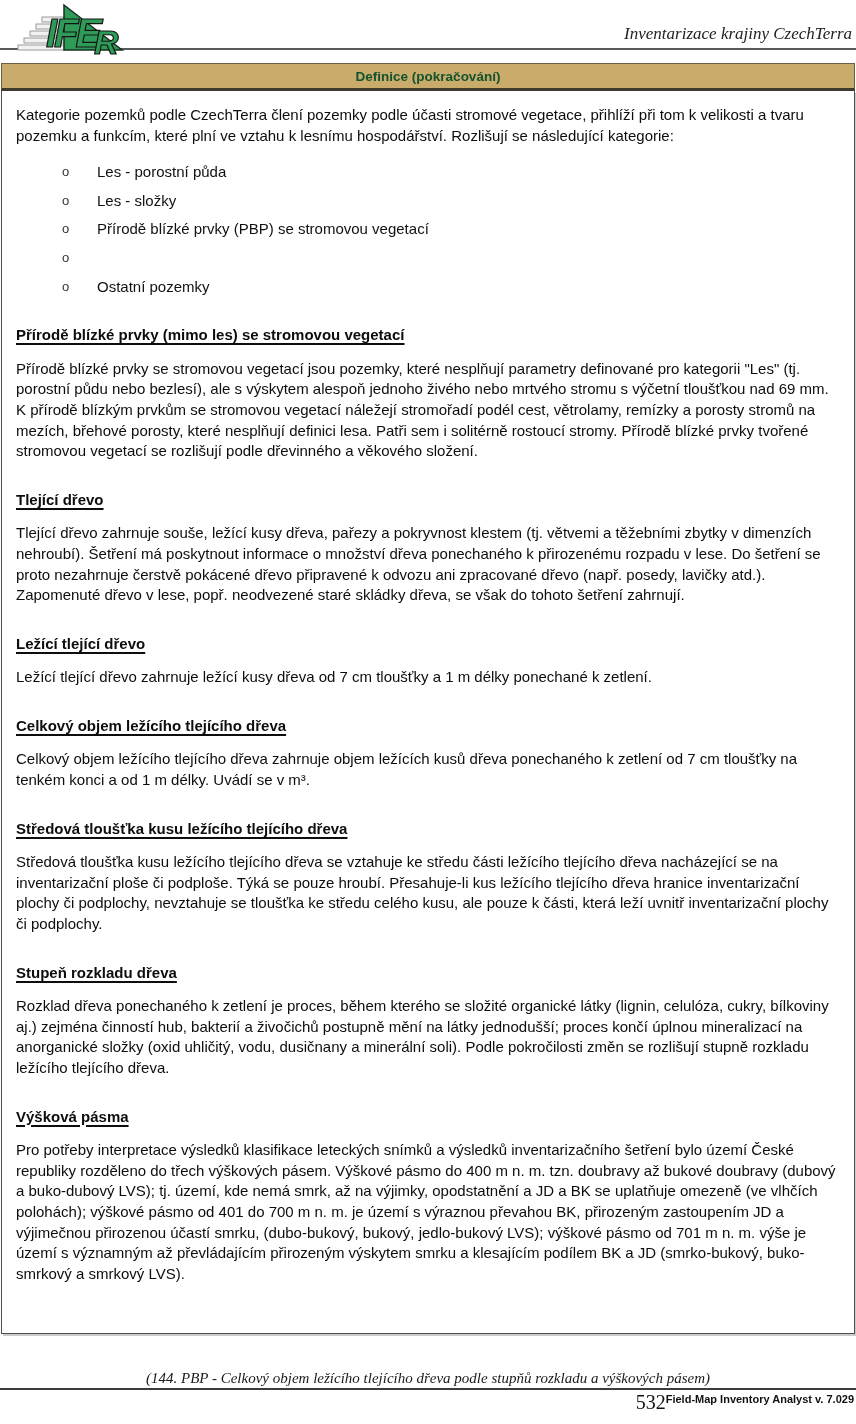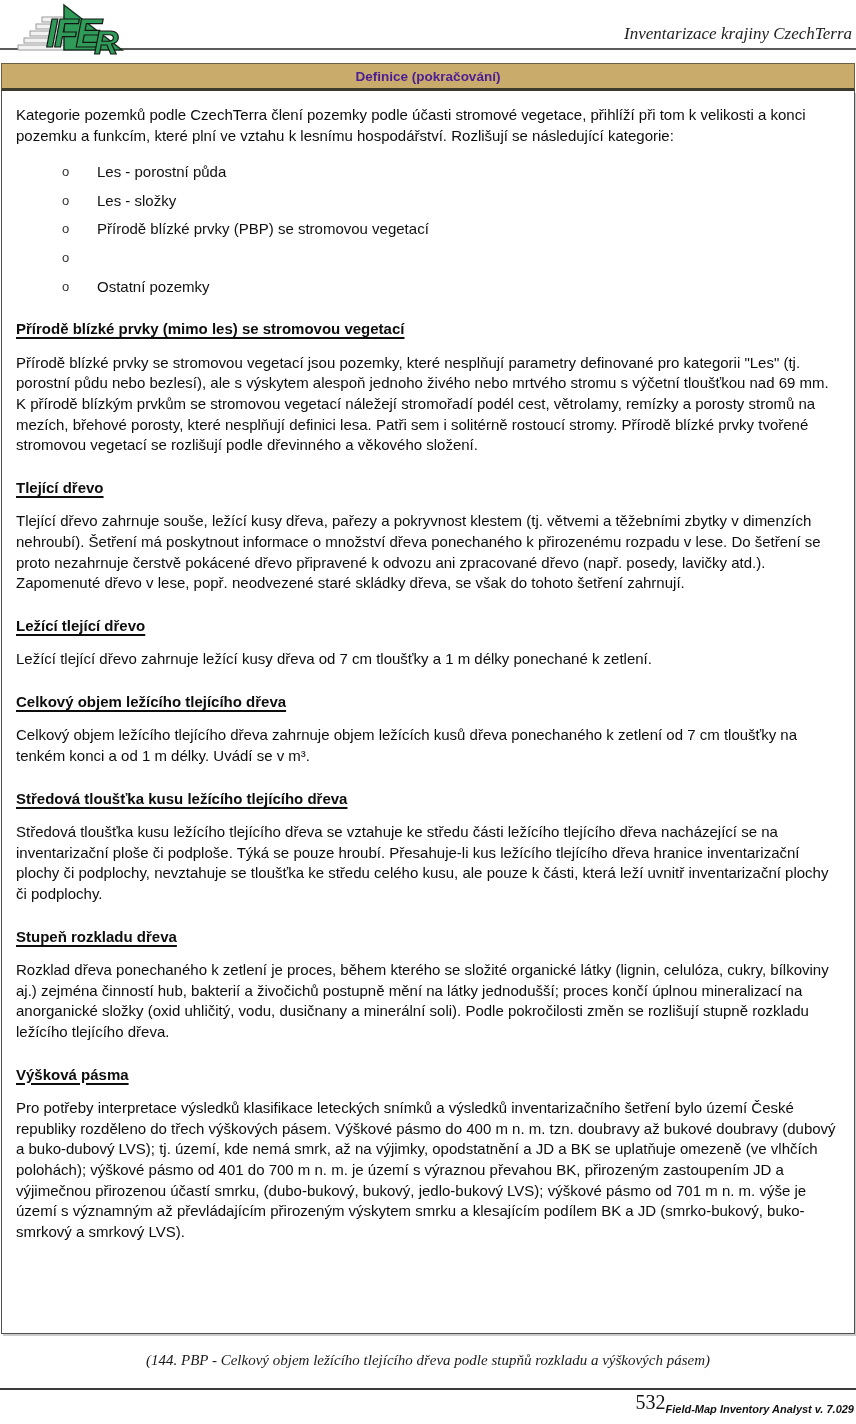--- a/index.html
+++ b/index.html
@@ -10,44 +10,44 @@
   
   .header { position:relative; height:50px; border-bottom:2px solid #5a5a5a; }
   .logo { position:absolute; left:12px; top:3px; }
   .doc-title { position:absolute; right:4px; bottom:4px;
     font-family:"Liberation Serif", serif; font-style:italic; font-size:17px; color:#222; }
 
   
   .banner { margin:13px 1px 0 1px; background:#c9ab6b;
     border:1px solid #6b5f43; border-bottom:3px solid #3d3a2e;
     text-align:center; padding:5px 0 4px 0;
-    font-size:13.5px; font-weight:bold; color:#4c1d95; }
+    font-size:13.5px; font-weight:bold; color:#14532d; }
 
   
   .content { margin:0 1px; border:1px solid #4f4f4f; border-top:none;
     height:1243px; overflow:hidden; padding:14px 14px 0 14px;
     box-shadow:2px 2px 0 rgba(160,160,160,.55); }
   .content p { font-size:15px; line-height:20.6px; color:#0d0d0d; }
   .bullet-list { margin:16px 0 0 0; list-style:none; }
   .bullet-item { display:flex; margin-bottom:8px; font-size:15px; line-height:20.6px; }
   .bullet-marker { width:35px; margin-left:46px; color:#333; font-size:13px; }
-  .section { margin-top:22px; }
+  .section { margin-top:28px; }
   .section h2 { font-size:15px; line-height:20.6px; font-weight:bold; color:#0d0d0d;
     text-decoration:underline; text-decoration-thickness:1.5px; text-underline-offset:3px;
     margin-bottom:13px; }
 
   
-  .footer-caption-row { margin:0; height:56px; display:flex; align-items:center;
+  .footer-caption-row { margin:0; height:56px; display:flex; align-items:flex-end;
     justify-content:center; border-bottom:2px solid #3c3c3c; }
   .footer-caption { font-family:"Liberation Serif", serif; font-style:italic;
     font-size:15px; color:#1a1a1a; padding-bottom:1px; }
   .footer-bottom { display:flex; justify-content:flex-end; align-items:flex-start;
     padding:1px 2px 0 2px; }
   .page-number { font-family:"Liberation Serif", serif; font-size:20px; color:#111; }
-  .app-version { font-style:italic; font-weight:bold; font-size:11px; color:#111; padding-top:12px; }
+  .app-version { font-weight:bold; font-size:11px; color:#111; padding-top:2px; }
 </style>
 </head>
 <body>
 
 <div class="page">
 
   <div class="header">
     <div class="logo">
       <svg width="160" height="54" viewBox="0 0 160 54">
 
@@ -67,21 +67,21 @@
     </div>
     <div class="doc-title">Inventarizace krajiny CzechTerra</div>
   </div>
 
   <div class="banner">
     <span>Definice (pokračování)</span>
   </div>
 
   <div class="content">
 
-    <p>Kategorie pozemků podle CzechTerra člení pozemky podle účasti stromové vegetace, přihlíží při tom k velikosti a konci pozemku a funkcím, které plní ve vztahu k lesnímu hospodářství. Rozlišují se následující kategorie:</p>
+    <p>Kategorie pozemků podle CzechTerra člení pozemky podle účasti stromové vegetace, přihlíží při tom k velikosti a tvaru pozemku a funkcím, které plní ve vztahu k lesnímu hospodářství. Rozlišují se následující kategorie:</p>
 
     <ul class="bullet-list">
       <li class="bullet-item">
         <span class="bullet-marker">o</span>
         <span>Les - porostní půda</span>
       </li>
       <li class="bullet-item">
         <span class="bullet-marker">o</span>
         <span>Les - složky</span>
       </li>

